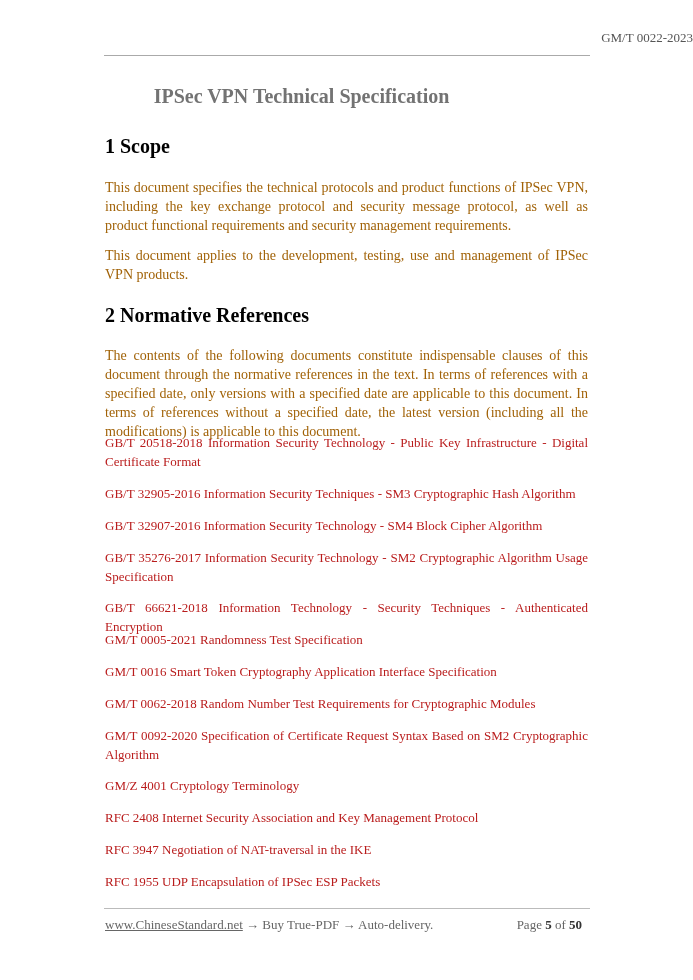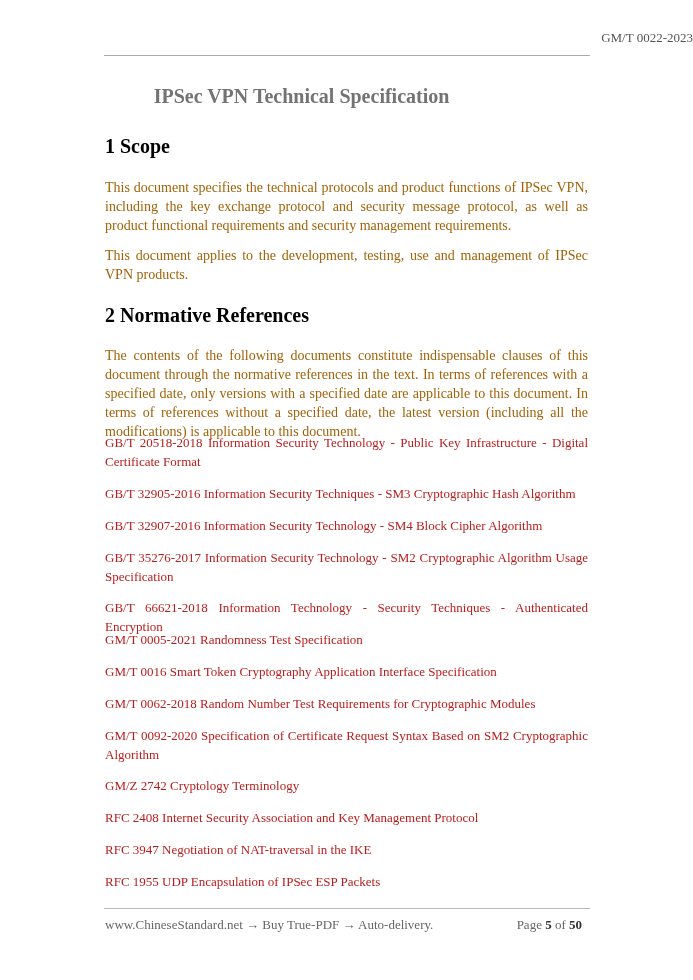--- a/index.html
+++ b/index.html
@@ -10,21 +10,21 @@
   .header-rule { position: absolute; top: 55px; left: 104px; width: 486px; height: 1px; background: #aaa; }
   .doc-title { position: absolute; top: 85px; left: 0; width: 603px; text-align: center;
                font-size: 20px; font-weight: bold; color: #737373; }
   .h1 { position: absolute; left: 105px; font-size: 20px; font-weight: bold; color: #000; }
   .para { position: absolute; left: 105px; width: 483px; font-size: 14px; line-height: 19px;
           text-align: justify; color: #a16207; }
   .ref { position: absolute; left: 105px; width: 483px; font-size: 13px; line-height: 19px;
          text-align: justify; color: #b91c1c; }
   .footer-rule { position: absolute; top: 908px; left: 104px; width: 486px; height: 1px; background: #bbb; }
   .footer { position: absolute; top: 917px; left: 105px; width: 483px; font-size: 13px; color: #666; }
-  .footer .link { color: #666; cursor: pointer; }
+  .footer .link { text-decoration: underline; color: #666; cursor: pointer; }
   .footer .page { position: absolute; right: 6px; top: 0; }
   .footer .page b { color: #333; }
 </style>
 </head>
 <body>
 
 <div>
   <div class="header-code">GM/T 0022-2023</div>
   <div class="header-rule"></div>
 </div>
@@ -41,21 +41,21 @@
 <div>
   <div class="ref" style="top:433px">GB/T 20518-2018 Information Security Technology - Public Key Infrastructure - Digital Certificate Format</div>
   <div class="ref" style="top:484px">GB/T 32905-2016 Information Security Techniques - SM3 Cryptographic Hash Algorithm</div>
   <div class="ref" style="top:516px">GB/T 32907-2016 Information Security Technology - SM4 Block Cipher Algorithm</div>
   <div class="ref" style="top:548px">GB/T 35276-2017 Information Security Technology - SM2 Cryptographic Algorithm Usage Specification</div>
   <div class="ref" style="top:598px">GB/T 66621-2018 Information Technology - Security Techniques - Authenticated Encryption</div>
   <div class="ref" style="top:630px">GM/T 0005-2021 Randomness Test Specification</div>
   <div class="ref" style="top:662px">GM/T 0016 Smart Token Cryptography Application Interface Specification</div>
   <div class="ref" style="top:694px">GM/T 0062-2018 Random Number Test Requirements for Cryptographic Modules</div>
   <div class="ref" style="top:726px">GM/T 0092-2020 Specification of Certificate Request Syntax Based on SM2 Cryptographic Algorithm</div>
-  <div class="ref" style="top:776px">GM/Z 2742 Cryptology Terminology</div>
+  <div class="ref" style="top:776px">GM/Z 4001 Cryptology Terminology</div>
   <div class="ref" style="top:808px">RFC 2408 Internet Security Association and Key Management Protocol</div>
   <div class="ref" style="top:840px">RFC 3947 Negotiation of NAT-traversal in the IKE</div>
   <div class="ref" style="top:872px">RFC 1955 UDP Encapsulation of IPSec ESP Packets</div>
 </div>
 
 <div class="footer-rule"></div>
 <div class="footer">
   <span class="link">www.ChineseStandard.net</span>
   <span>→</span>
   <span>Buy True-PDF</span>

